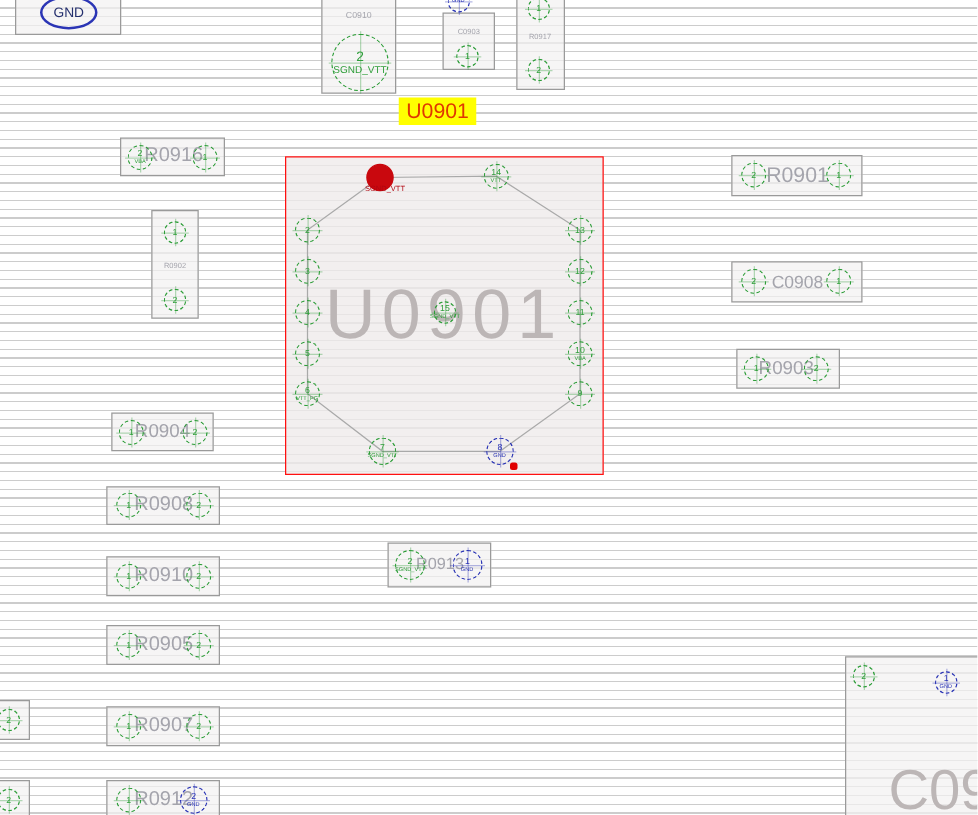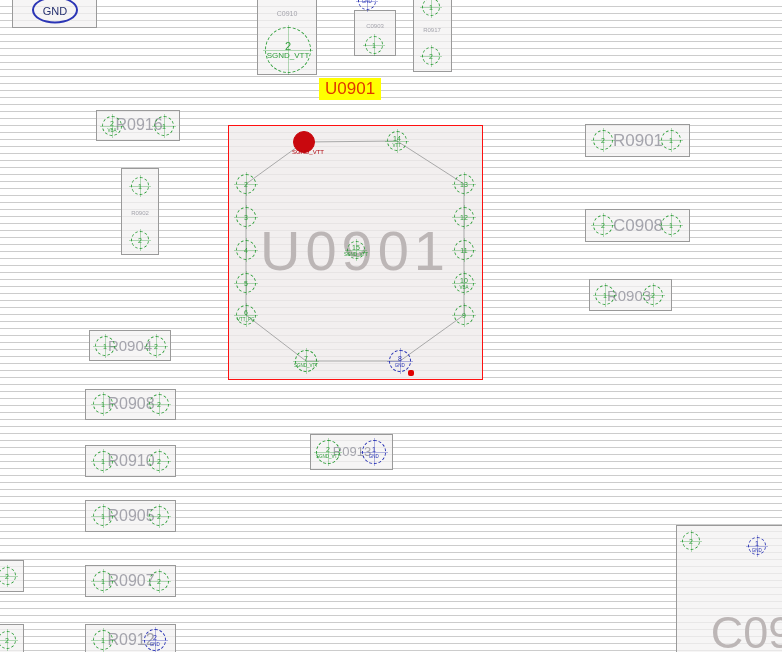--- a/index.html
+++ b/index.html
@@ -171,21 +171,21 @@
     </div>
     <div class="comp-box" style="left: 585px; top: 124px; width: 105px; height: 33px;"></div>
     <div class="comp-label" style="left: 638px; top: 140px; font-size: 17px;">R0901</div>
     <div class="pin green" style="left: 593px; top: 130px; width: 20px; height: 20px;">
       <span class="num">2</span>
     </div>
     <div class="pin green" style="left: 661px; top: 130px; width: 20px; height: 20px;">
       <span class="num">1</span>
     </div>
     <div class="comp-box" style="left: 585px; top: 209px; width: 105px; height: 33px;"></div>
-    <div class="comp-label" style="left: 638px; top: 225px; font-size: 17px;">C0908</div>
+    <div class="comp-label" style="left: 638px; top: 225px; font-size: 14px;">C0908</div>
     <div class="pin green" style="left: 593px; top: 215px; width: 20px; height: 20px;">
       <span class="num">2</span>
     </div>
     <div class="pin green" style="left: 661px; top: 215px; width: 20px; height: 20px;">
       <span class="num">1</span>
     </div>
     <div class="comp-box" style="left: 589px; top: 279px; width: 83px; height: 32px;"></div>
     <div class="comp-label" style="left: 629px; top: 295px; font-size: 15px;">R0903</div>
     <div class="pin green" style="left: 595px; top: 285px; width: 20px; height: 20px;">
       <span class="num">1</span>

